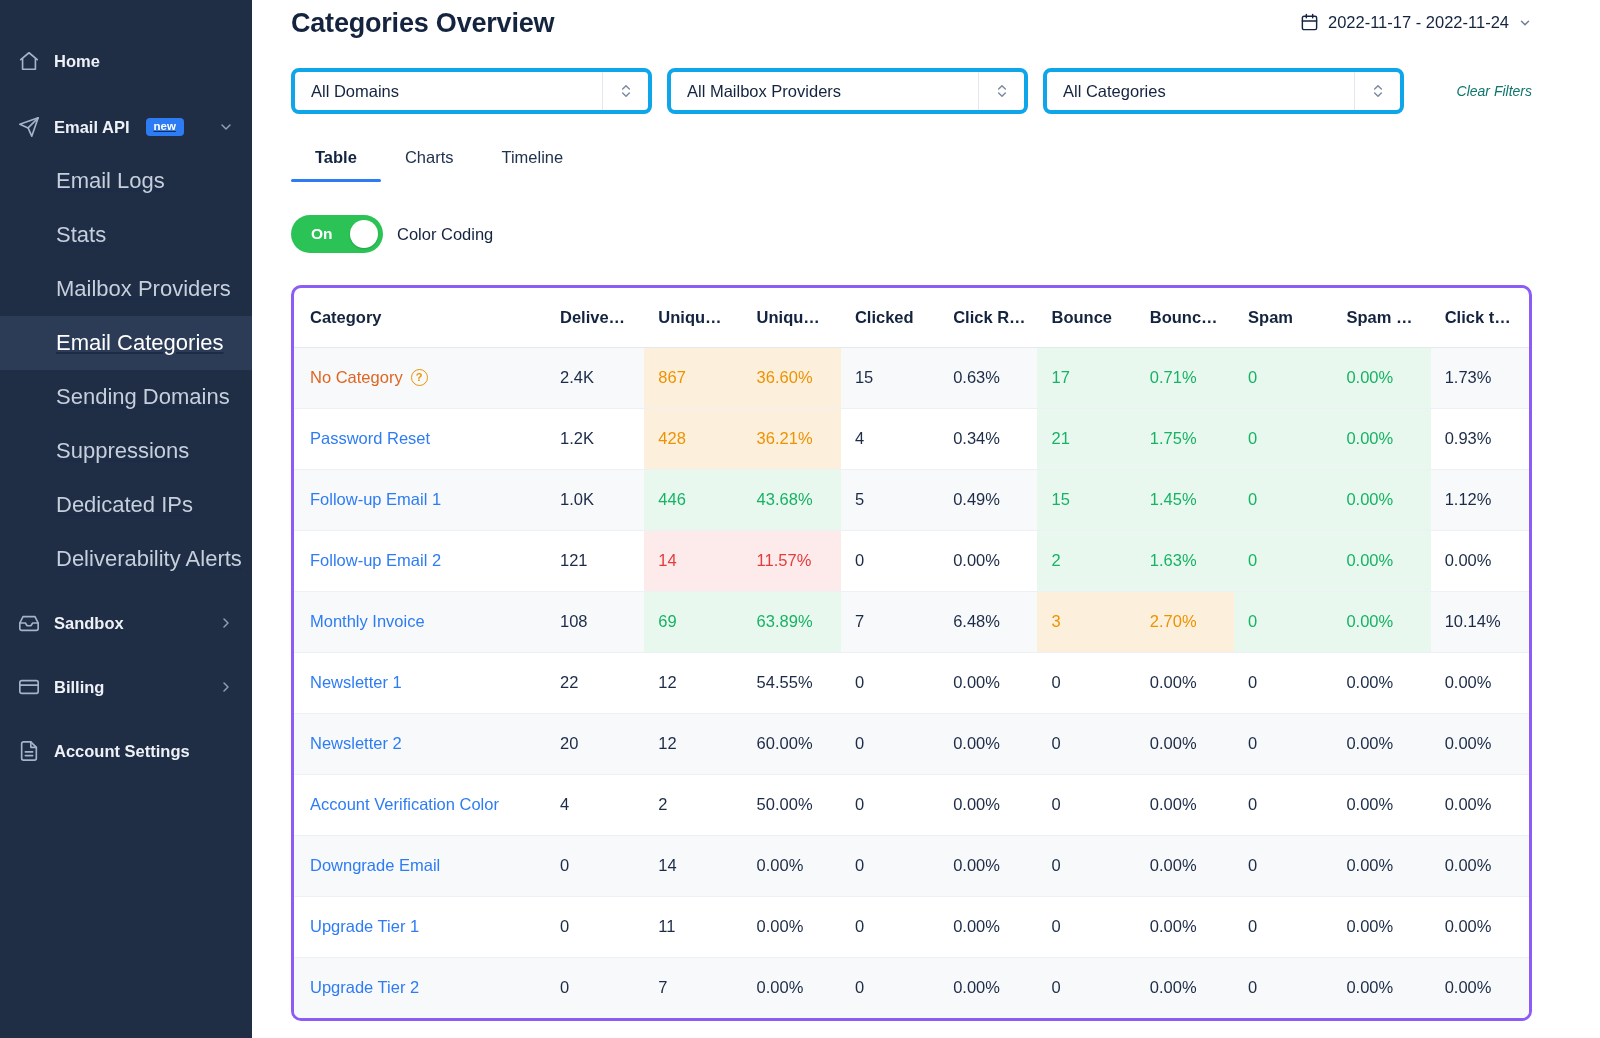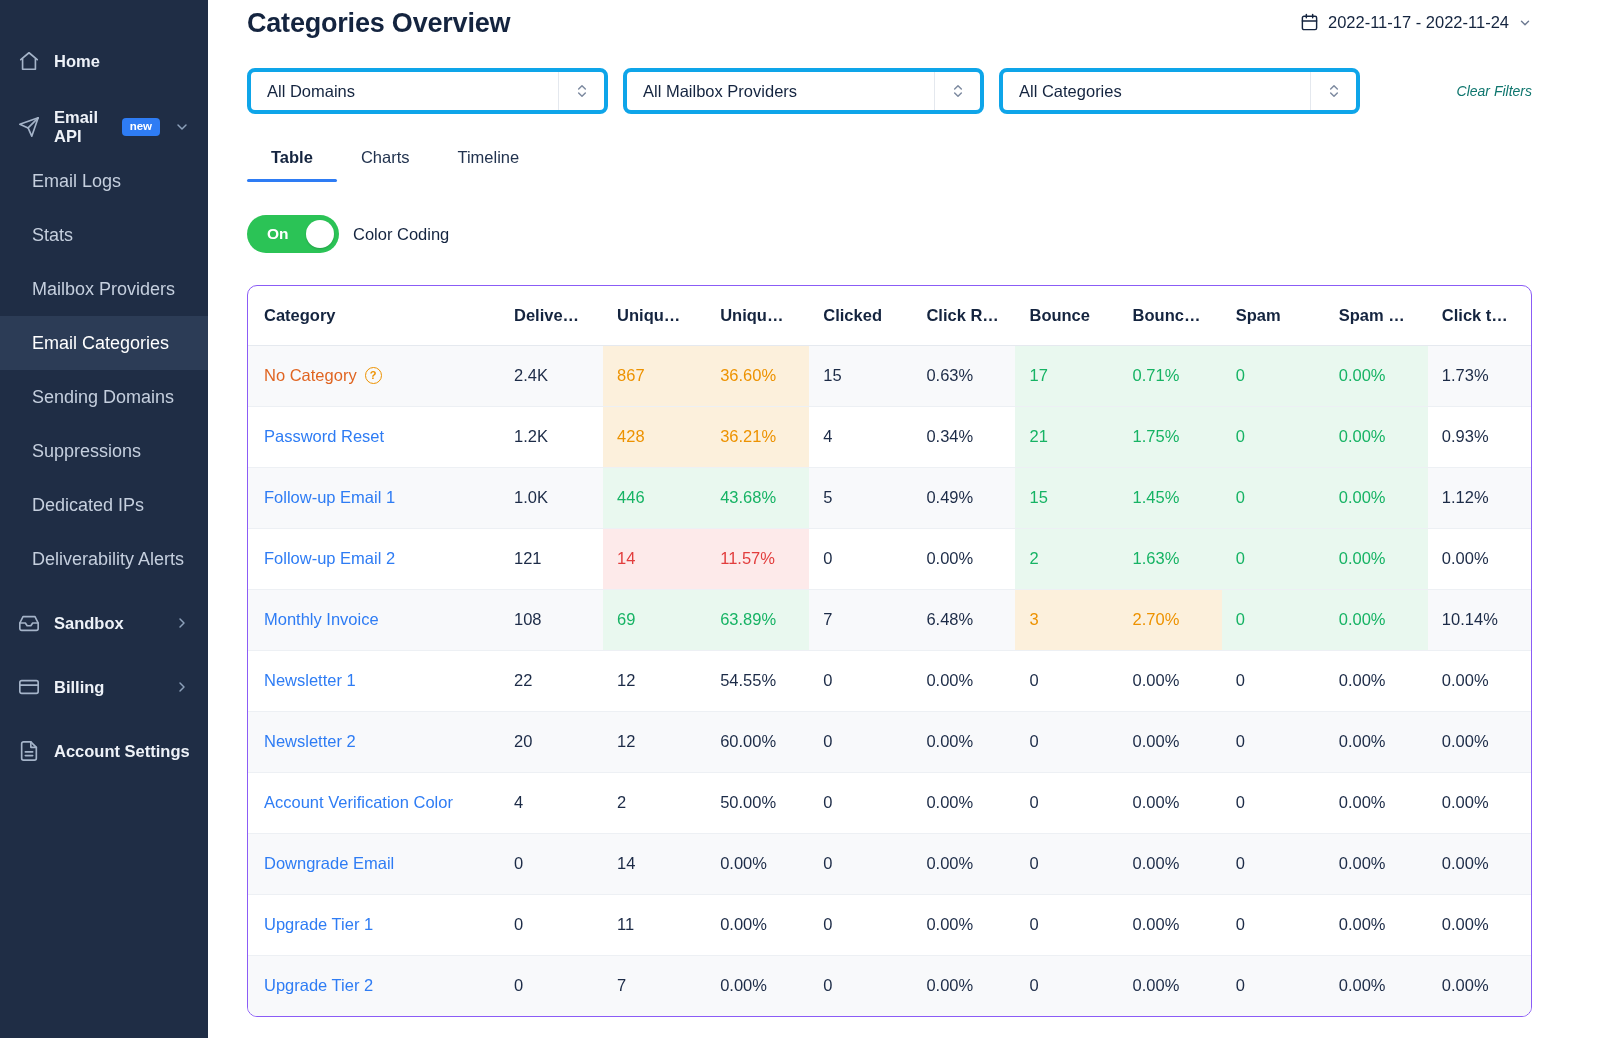--- a/index.html
+++ b/index.html
@@ -1,31 +1,31 @@
 <!DOCTYPE html>
 <html><head>
 <meta charset="utf-8">
 <style>
   * { box-sizing: border-box; margin: 0; padding: 0; }
   html, body { width: 1600px; height: 1038px; overflow: hidden; }
   body { font-family: "Liberation Sans", "DejaVu Sans", sans-serif; background: #fff; color: #1c2b47; }
   .app { display: flex; width: 1600px; height: 1038px; }
 
   
-  .sidebar { width: 208px; flex-shrink: 0; background: #1f2d45; padding-top: 34px; overflow: hidden; }
+  .sidebar { width: 252px; flex-shrink: 0; background: #1f2d45; padding-top: 34px; overflow: hidden; text-decoration: underline; }
   .nav-item { display: flex; align-items: center; height: 54px; padding: 0 18px 0 18px; gap: 14px;
               font-size: 16.5px; color: #eef2f8; font-weight: 600; cursor: pointer; }
   .nav-item .ico { width: 22px; height: 22px; color: #a5b4c9; display: inline-flex; flex-shrink: 0; }
   .nav-item .ico svg { width: 22px; height: 22px; }
   .nav-item .chev { margin-left: auto; color: #8da0ba; display: inline-flex; }
   .nav-item .chev svg { width: 16px; height: 16px; }
   .badge { background: #2e7cf4; color: #fff; font-size: 11.5px; font-weight: 700; padding: 3px 8px;
            border-radius: 4px; line-height: 1; margin-left: 2px; text-align: right; }
   .subnav { }
-  .subnav-item { display: flex; align-items: center; height: 54px; padding-left: 32px; font-size: 18px;
+  .subnav-item { display: flex; align-items: center; height: 54px; padding-left: 56px; font-size: 22px;
                  color: #c5cfde; font-weight: 400; cursor: pointer; }
   .subnav-item.active { background: #2c3c56; color: #ffffff; font-weight: 500; }
   .nav-item.secondary { margin-top: 10px; }
 
   
   .main { flex: 1; padding: 8px 68px 8px 39px; overflow: hidden; }
   .topbar { display: flex; justify-content: space-between; align-items: flex-start; }
   h1 { font-size: 27px; font-weight: 700; color: #14243f; letter-spacing: -0.2px; }
   .daterange { display: flex; align-items: center; gap: 9px; margin-top: 5px; font-size: 16.5px;
                color: #14243f; cursor: pointer; font-weight: 500; }
@@ -54,21 +54,21 @@
   
   .toggle-row { display: flex; align-items: center; margin-top: 33px; }
   .toggle { position: relative; width: 92px; height: 38px; border-radius: 19px; background: #2bc356;
             display: flex; align-items: center; cursor: pointer; }
   .toggle .state { color: #fff; font-size: 15.5px; font-weight: 600; margin-left: 20px; }
   .toggle .knob { position: absolute; right: 5px; top: 5px; width: 28px; height: 28px; border-radius: 50%;
                   background: #fff; box-shadow: 0 1px 2px rgba(0,0,0,.18); }
   .toggle-label { margin-left: 14px; font-size: 16.5px; color: #14243f; }
 
   
-  .table-card { margin-top: 32px; border: 1px solid #8b5cf6; border-radius: 10px; overflow: hidden; background: #fff; }
+  .table-card { margin-top: 32px; border: 3px solid #8b5cf6; border-radius: 10px; overflow: hidden; background: #fff; }
   table { width: 100%; border-collapse: collapse; table-layout: fixed; }
   th, td { height: 61px; text-align: left; padding: 0 10px 0 14px; font-size: 16.5px; white-space: nowrap;
            overflow: hidden; text-overflow: ellipsis; }
   th { font-weight: 700; color: #14243f; border-bottom: 1px solid #e5e9ef; height: 59px; }
   td { color: #1c2b47; border-top: 1px solid #edf0f4; }
   tr:first-child td { border-top: none; }
   th:first-child, td:first-child { width: 252px; padding-left: 16px; }
   tr.striped td { background: #f8f9fb; }
   td.tint-orange { background: #fcf0dc !important; color: #ed9200; }
   td.tint-green  { background: #e9f8ef !important; color: #16b364; }

